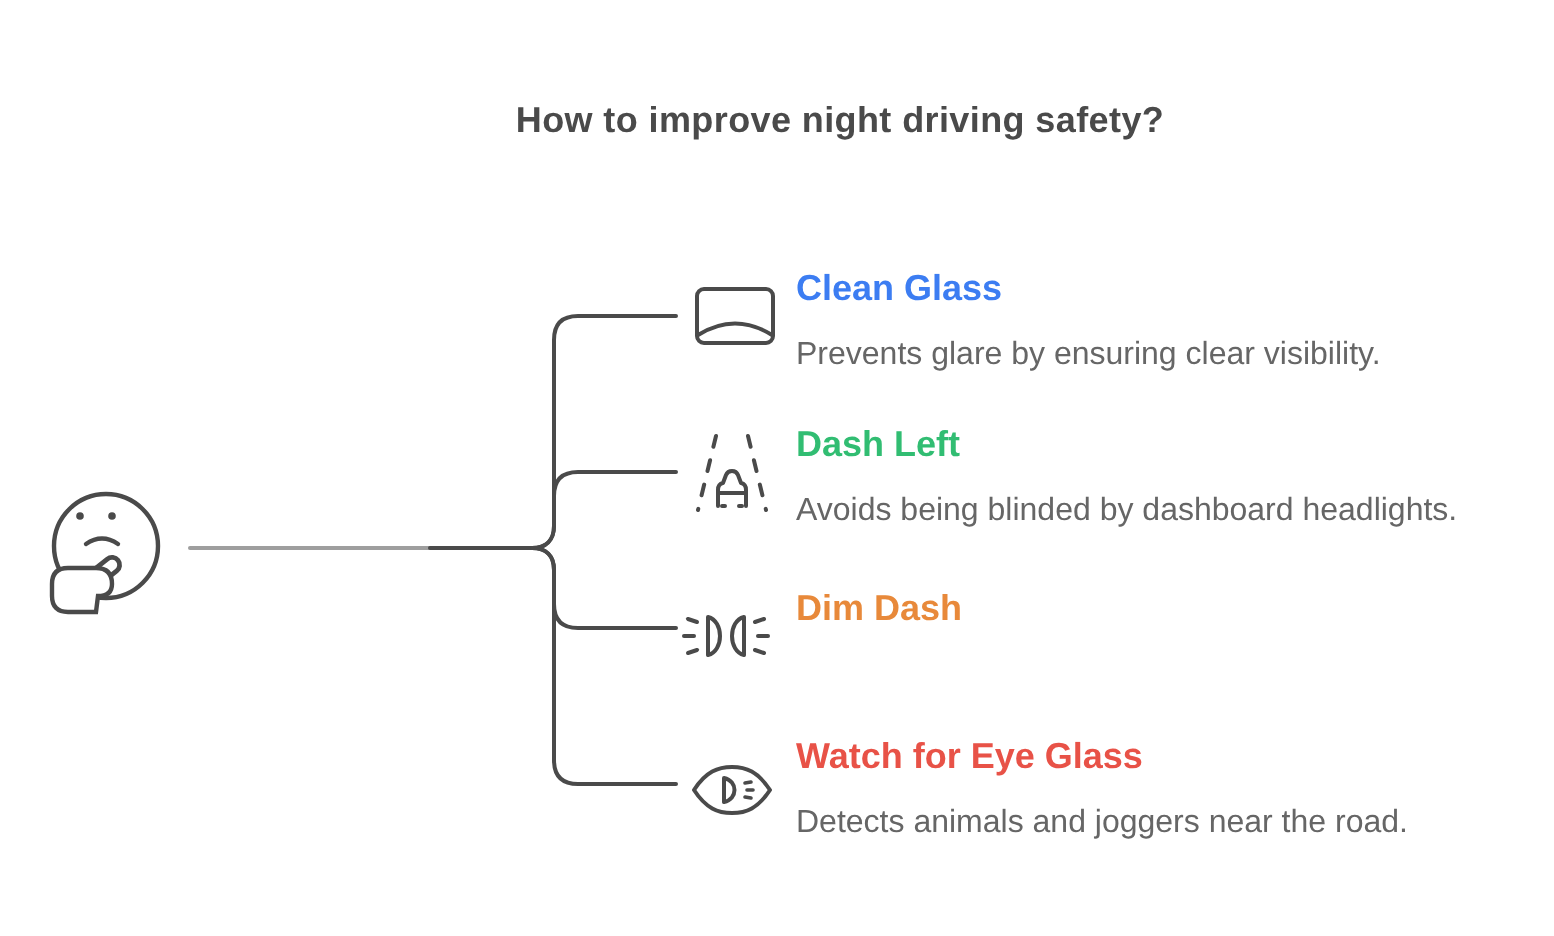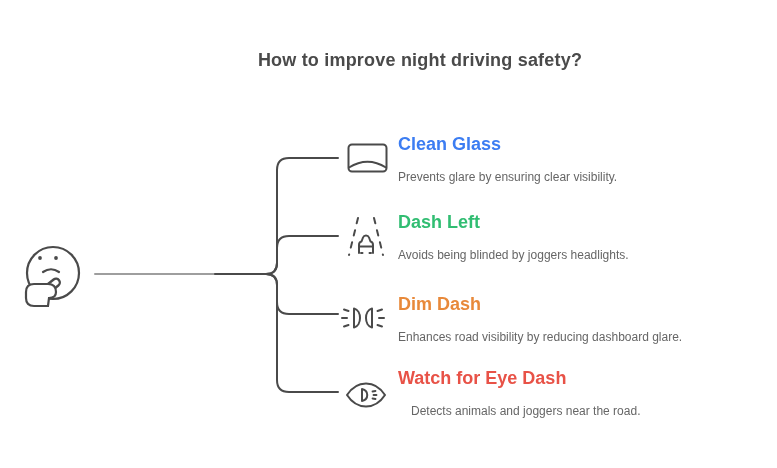--- a/index.html
+++ b/index.html
@@ -8,21 +8,21 @@
     font-family:"Liberation Sans", sans-serif;
   }
   .title{
     position:absolute;left:0;top:50px;width:760px;margin:0;
     text-align:center;font-size:18px;font-weight:700;letter-spacing:.2px;padding-left:40px;
   }
   .overlay{position:absolute;left:0;top:0;width:777px;height:468px;}
   .item{position:absolute;left:344px;width:420px;height:60px;}
   .item.r1{top:134px;} .item.r2{top:212px;} .item.r3{top:294px;} .item.r4{top:368px;}
   .item-heading{position:absolute;left:54px;top:0;font-size:18px;font-weight:700;line-height:20px;white-space:nowrap;}
-  .item-desc{position:absolute;left:54px;top:35px;font-size:12px;line-height:17px;white-space:nowrap;}
+  .item-desc{position:absolute;left:54px;top:35px;font-size:16px;line-height:17px;white-space:nowrap;}
   .icon{position:absolute;}
   .icon.i1{left:3px;top:9px;}
   .icon.i2{left:1px;top:3px;}
   .icon.i3{left:-4px;top:12px;}
   .icon.i4{left:1px;top:13px;}
   svg{display:block;}
 </style>
 </head>
 <body>
 
@@ -74,49 +74,48 @@
     <svg class="icon i2" width="42" height="43" viewBox="0 0 42 43" style="color: rgb(74, 74, 74);">
       <g fill="none" stroke="currentColor" stroke-width="2" stroke-linecap="round" stroke-linejoin="round">
         <path d="M13,3 L4,40" stroke-dasharray="5.5 7"></path>
         <path d="M29,3 L38,40" stroke-dasharray="5.5 7"></path>
         <path d="M14,38 L14,30 Q14,27 16.5,26.5 L18,22.5 Q18.8,20.5 21,20.5 Q23.2,20.5 24,22.5 L25.5,26.5 Q28,27 28,30 L28,38"></path>
         <path d="M15,31.5 L27,31.5"></path>
         <path d="M16,38 L17.5,38 M24.5,38 L26,38"></path>
       </g>
     </svg>
     <div class="item-heading" style="color: rgb(49, 189, 114);">Dash Left</div>
-    <div class="item-desc" style="color: rgb(102, 102, 102);">Avoids being blinded by joggers headlights.</div>
+    <div class="item-desc" style="color: rgb(102, 102, 102);">Avoids being blinded by dashboard headlights.</div>
   </div>
 
   <div class="item r3">
     <svg class="icon i3" width="46" height="24" viewBox="0 0 46 24" style="color: rgb(74, 74, 74);">
       <g fill="none" stroke="currentColor" stroke-width="2" stroke-linecap="round" stroke-linejoin="round">
         <path d="M14,2.5 C22,4.5 22,19.5 14,21.5 Z"></path>
         <path d="M32,2.5 C24,4.5 24,19.5 32,21.5 Z"></path>
         <path d="M4,3.5 L8.5,5"></path>
         <path d="M2,12 L7,12"></path>
         <path d="M4,20.5 L8.5,19"></path>
         <path d="M42,3.5 L37.5,5"></path>
         <path d="M44,12 L39,12"></path>
         <path d="M42,20.5 L37.5,19"></path>
       </g>
     </svg>
     <div class="item-heading" style="color: rgb(232, 137, 58);">Dim Dash</div>
-    <div class="item-desc" style="color: rgb(102, 102, 102);">Enhances road visibility by reducing dashboard glare.</div>
   </div>
 
   <div class="item r4">
     <svg class="icon i4" width="42" height="28" viewBox="0 0 42 28" style="color: rgb(74, 74, 74);">
       <g fill="none" stroke="currentColor" stroke-width="2" stroke-linecap="round" stroke-linejoin="round">
         <path d="M2,14 C8,4.8 14,2.5 21,2.5 C28,2.5 34,4.8 40,14 C34,23.2 28,25.5 21,25.5 C14,25.5 8,23.2 2,14 Z"></path>
         <path d="M17,8 C24,9.5 24,18.5 17,20 Z"></path>
         <g stroke-width="1.8">
           <path d="M27.5,10.5 L30.5,10"></path>
           <path d="M28.5,14 L31.5,14"></path>
           <path d="M27.5,17.5 L30.5,18"></path>
         </g>
       </g>
     </svg>
-    <div class="item-heading" style="color: rgb(232, 82, 71);">Watch for Eye Dash</div>
-    <div class="item-desc" style="color: rgb(102, 102, 102); margin-left: 13px;">Detects animals and joggers near the road.</div>
+    <div class="item-heading" style="color: rgb(232, 82, 71);">Watch for Eye Glass</div>
+    <div class="item-desc" style="color: rgb(102, 102, 102);">Detects animals and joggers near the road.</div>
   </div>
 
 </div>
 
 </body></html>

